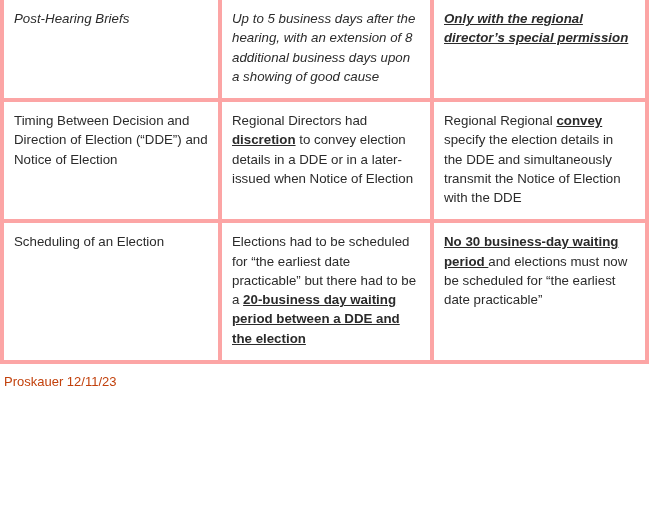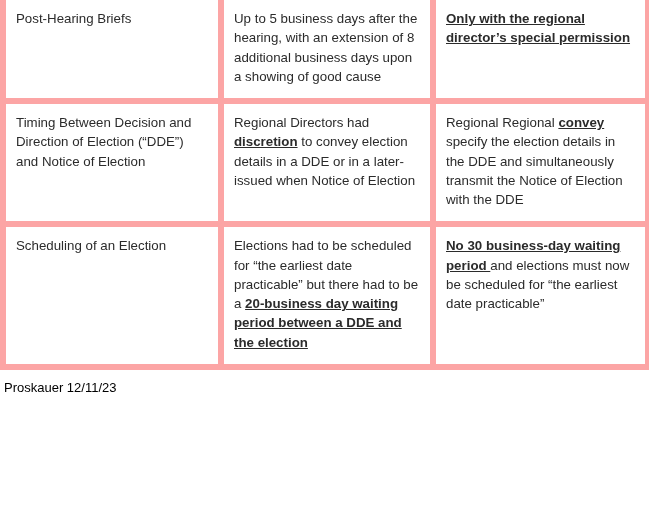--- a/index.html
+++ b/index.html
@@ -20,44 +20,45 @@
     height: 506px;
     box-sizing: border-box;
   }
   table.comparison {
     border-collapse: collapse;
     width: 645px;
     margin: 0 0 0 0;
     table-layout: fixed;
   }
   table.comparison td {
-    border: 6px solid #fca5a5;
+    border: 4px solid #fca5a5;
     vertical-align: top;
     padding: 9px 10px 12px 10px;
     font-size: 13.3px;
     line-height: 1.45;
     color: #2b2b2b;
   }
   
   col.c1 { width: 218px; }
   col.c2 { width: 212px; }
   col.c3 { width: 215px; }
 
   
   tr.row-first td {
     border-top: 1px solid #ffffff;
     padding-top: 8px;
+    font-style: italic;
   }
   .u-bold {
     font-weight: bold;
     text-decoration: underline;
   }
   .footer {
     font-size: 13px;
-    color: #000000;
+    color: #c2410c;
     padding: 9px 0 0 4px;
     line-height: 1.4;
   }
   .cell-text { display: inline; }
 </style>
 </head>
 <body>
 
 <div class="page">
 

